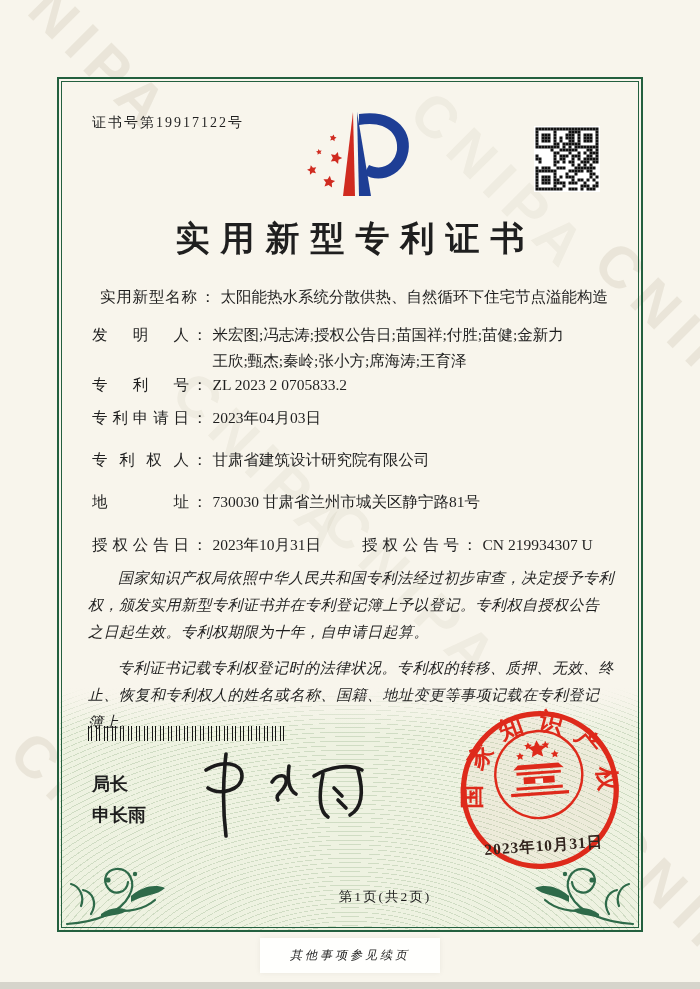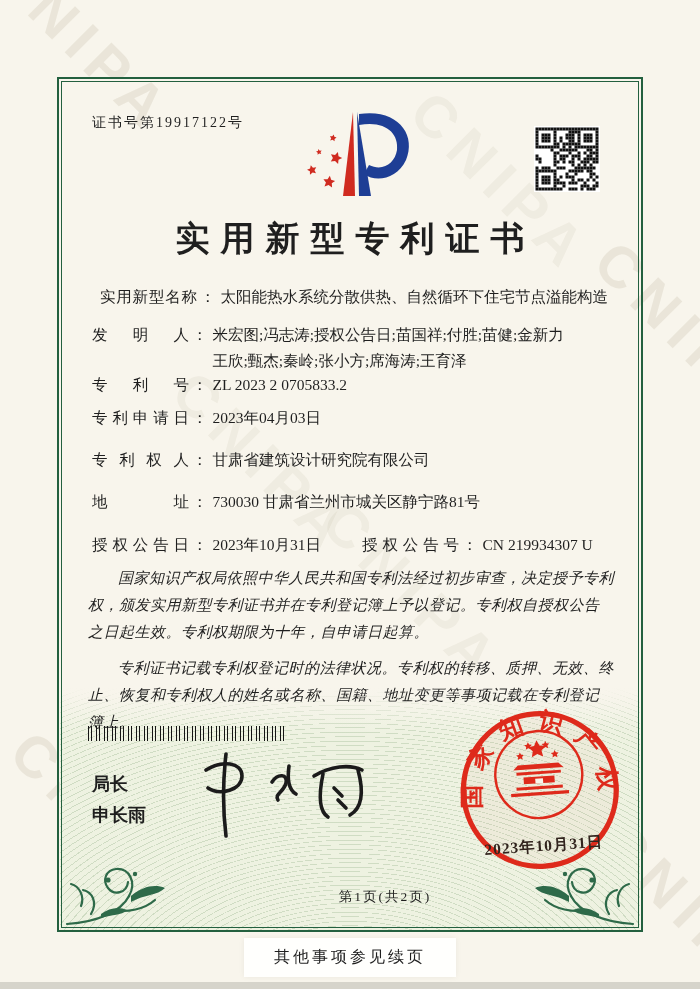--- a/index.html
+++ b/index.html
@@ -76,21 +76,21 @@
   .post-name{top:803px;}
   .sign{position:absolute;left:192px;top:740px;}
   .seal{position:absolute;left:453px;top:703px;transform:rotate(-4deg);}
   .page-info{
     position:absolute;left:57px;top:888px;width:656px;text-align:center;
     font-size:13.5px;letter-spacing:2px;
   }
   .note{
     position:absolute;left:50%;top:938px;transform:translateX(-50%);
     background:rgba(255,255,254,0.92);padding:9px 30px;
-    font-size:16px;letter-spacing:3px;
+    font-size:12px;font-style:italic;letter-spacing:3px;
     box-shadow:0 0 6px rgba(0,0,0,0.06);
   }
   .bottom-edge{position:absolute;left:0;bottom:0;width:700px;height:7px;background:#d6d4cb;}
 </style>
 </head>
 <body>
 
 <div id="page">
 
   <div class="wm" style="left:-30px;top:8px;">CNIPA</div>

